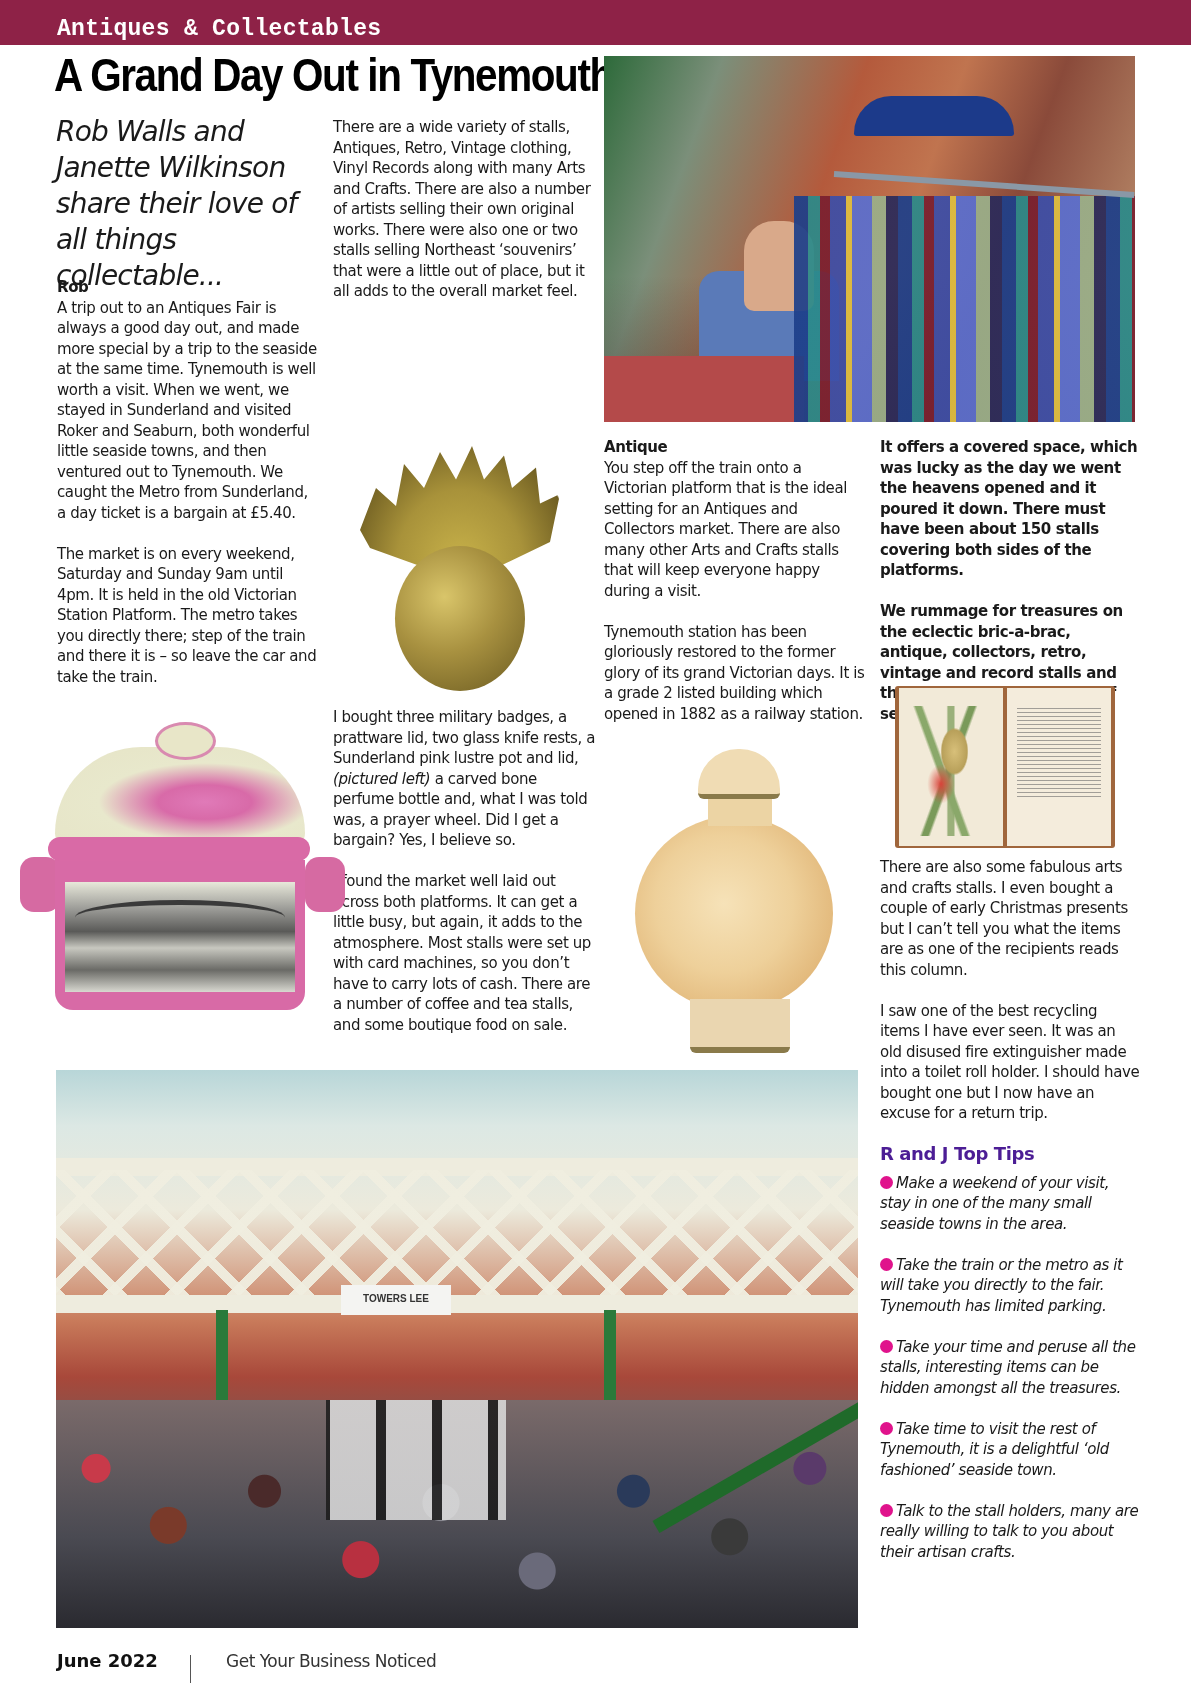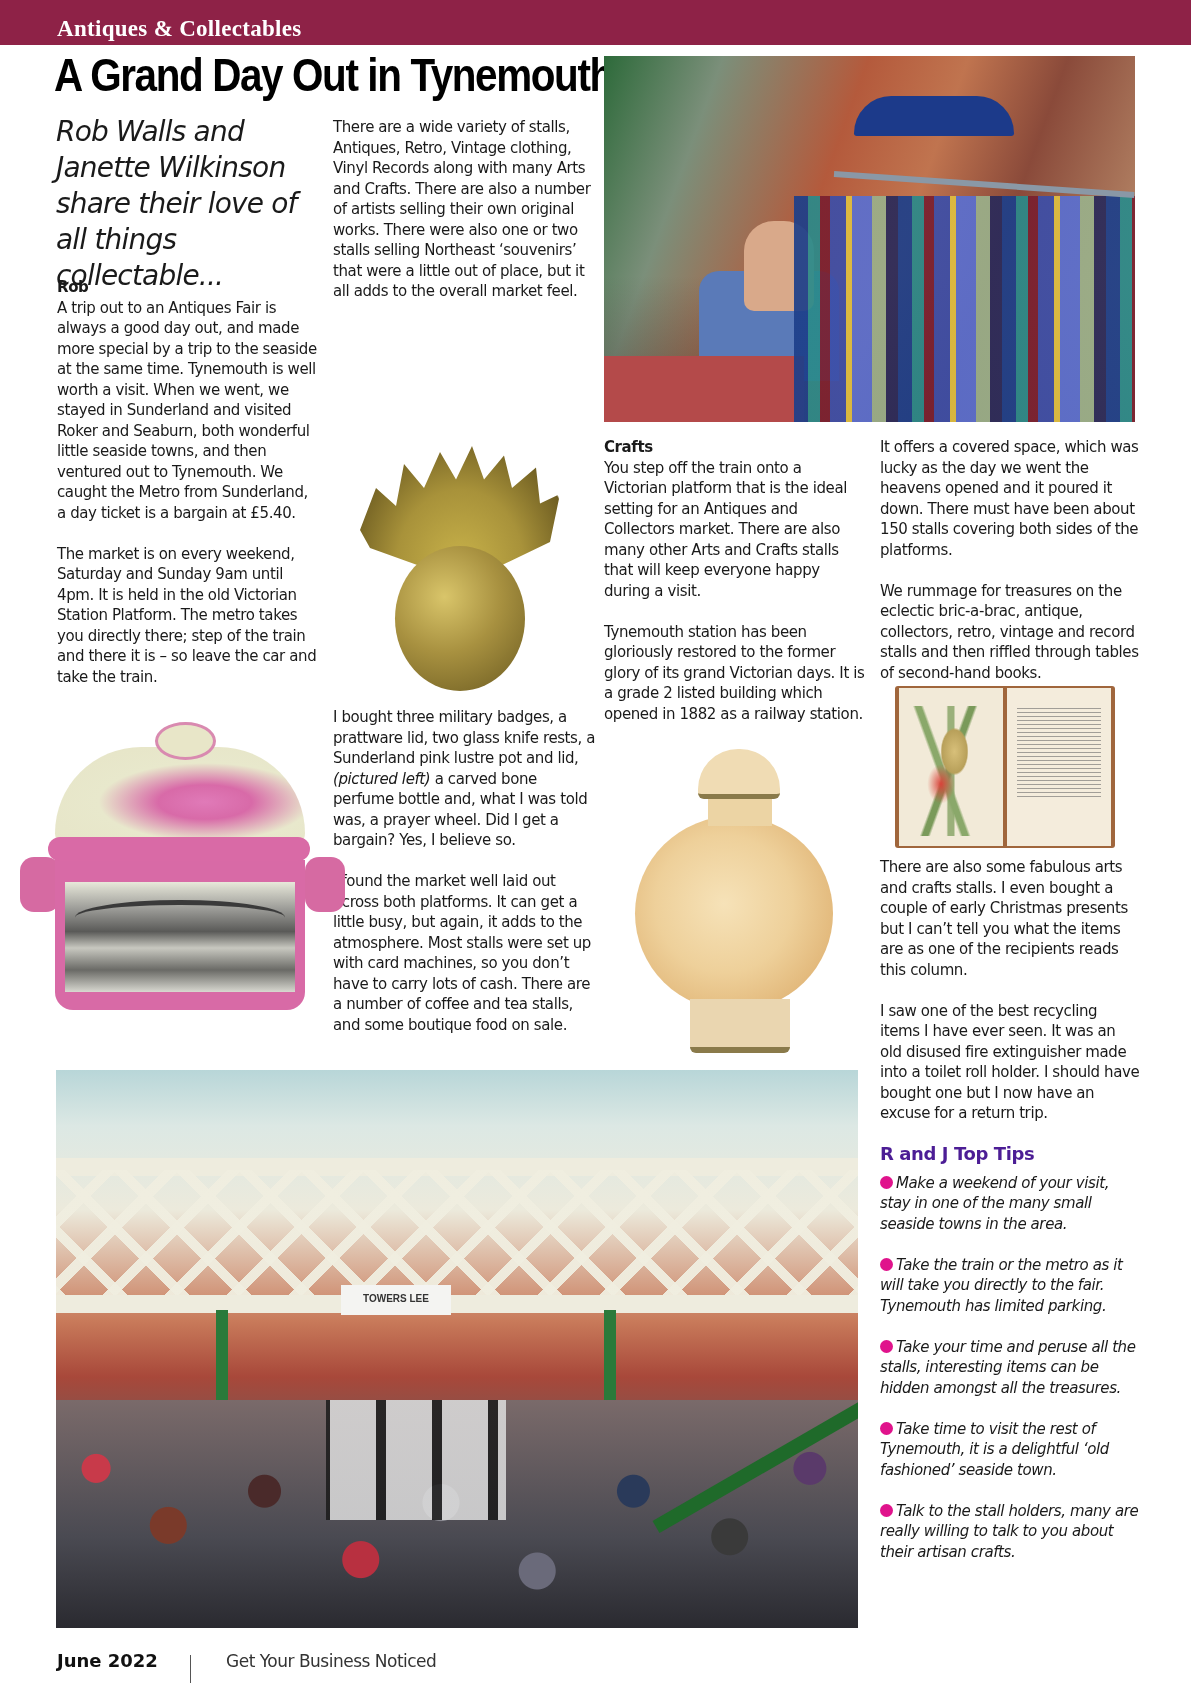--- a/index.html
+++ b/index.html
@@ -7,21 +7,21 @@
     width:1191px; height:1684px; position:relative; overflow:hidden;
     background:#ffffff; color:#1a1a1a;
     font-family:"Liberation Sans","DejaVu Sans",sans-serif;
   }
   .abs { position:absolute; }
   .header-bar {
     left:0; top:0; width:1191px; height:45px; background:#8E2247;
   }
   .section-label {
     left:57px; top:16px; color:#ffffff; font-weight:bold; font-size:23px;
-    letter-spacing:0.3px; font-family:Liberation Serif, serif;
+    letter-spacing:0.3px; font-family:Liberation Mono, monospace;
   }
   .headline {
     left:54px; top:48px; font-family:"Liberation Sans",sans-serif;
     font-weight:bold; font-size:47px; letter-spacing:-1.6px;
     transform:scaleX(0.86); transform-origin:left top; color:#000;
     white-space:nowrap; line-height:54px;
   }
   .standfirst {
     left:56px; top:114px; width:260px; font-style:italic; font-size:28px;
     line-height:36px; color:#1a1a1a; font-family:"DejaVu Sans",sans-serif;
@@ -30,21 +30,21 @@
   .body-text {
     font-size:15px; line-height:20.5px; color:#1a1a1a;
     font-family:"DejaVu Sans",sans-serif; letter-spacing:-0.4px;
   }
   .body-text p { margin:0 0 20.5px 0; }
   .byline { font-weight:bold; display:block; }
   .col1 { left:57px; top:277px; width:262px; }
   .col2 { left:333px; top:117px; width:265px; }
   .col2b { left:333px; top:707px; width:265px; }
   .col3 { left:604px; top:437px; width:262px; }
-  .col4 { left:880px; top:437px; width:260px; }
+  .col4 { left:880px; top:437px; width:260px;font-weight:bold; }
   .col4b { left:880px; top:857px; width:260px; }
   .tips-title {
     color:#4c1d95; font-weight:bold; font-size:18px; margin:6px 0 8px 0;
     font-family:"DejaVu Sans",sans-serif; letter-spacing:-0.4px;
   }
   .tip { margin:0 0 20.5px 0;font-style:italic; }
   .bullet {
     display:inline-block; width:13px; height:13px; border-radius:50%;
     background:#E0138C; margin-right:3px; vertical-align:-1px;
   }
@@ -192,21 +192,21 @@
 <div class="abs photo photo-top">
   <div class="abs umbrella"></div>
   <div class="abs shirt"></div>
   <div class="abs man"></div>
   <div class="abs table"></div>
   <div class="abs clothes"></div>
   <div class="abs rail"></div>
 </div>
 
 <div class="abs body-text col3">
-  <span class="byline">Crafts</span>
+  <span class="byline">Antique</span>
   <p>You step off the train onto a Victorian platform that is the ideal setting for an Antiques and Collectors market.  There are also many other Arts and Crafts stalls that will keep everyone happy during a visit.</p>
   <p>Tynemouth station has been gloriously restored to the former glory of its grand Victorian days.  It is a grade 2 listed building which opened in 1882 as a railway station.</p>
 </div>
 
 <div class="abs photo-bottle">
   <div class="abs bottle-body"></div>
   <div class="abs bottle-neck"></div>
   <div class="abs bottle-cap"></div>
   <div class="abs bottle-foot"></div>
 </div>

